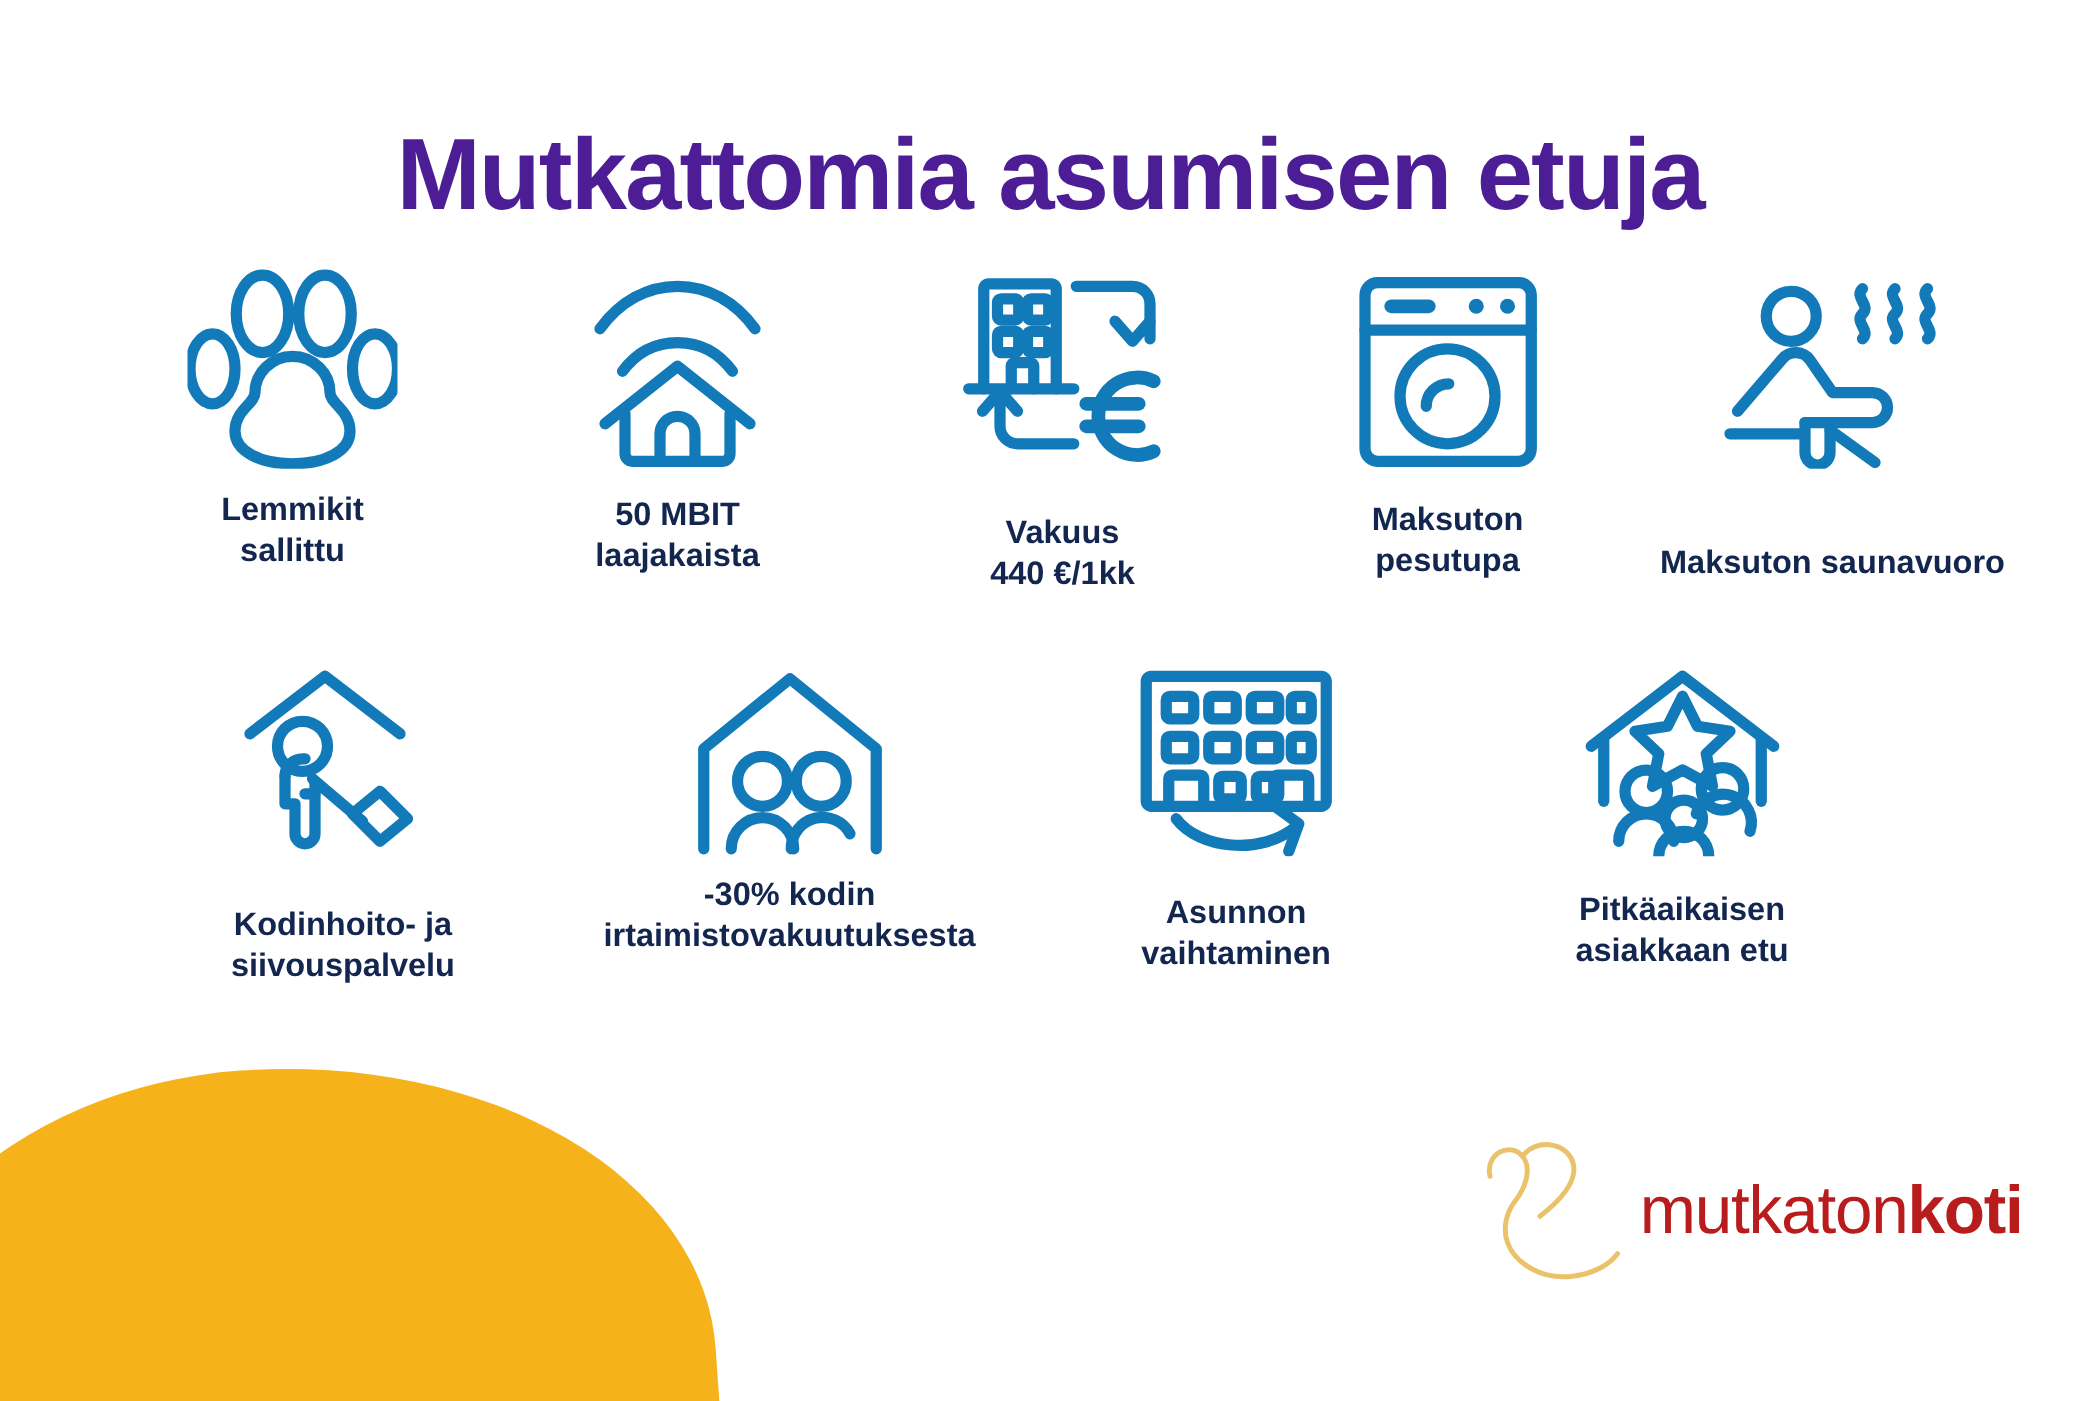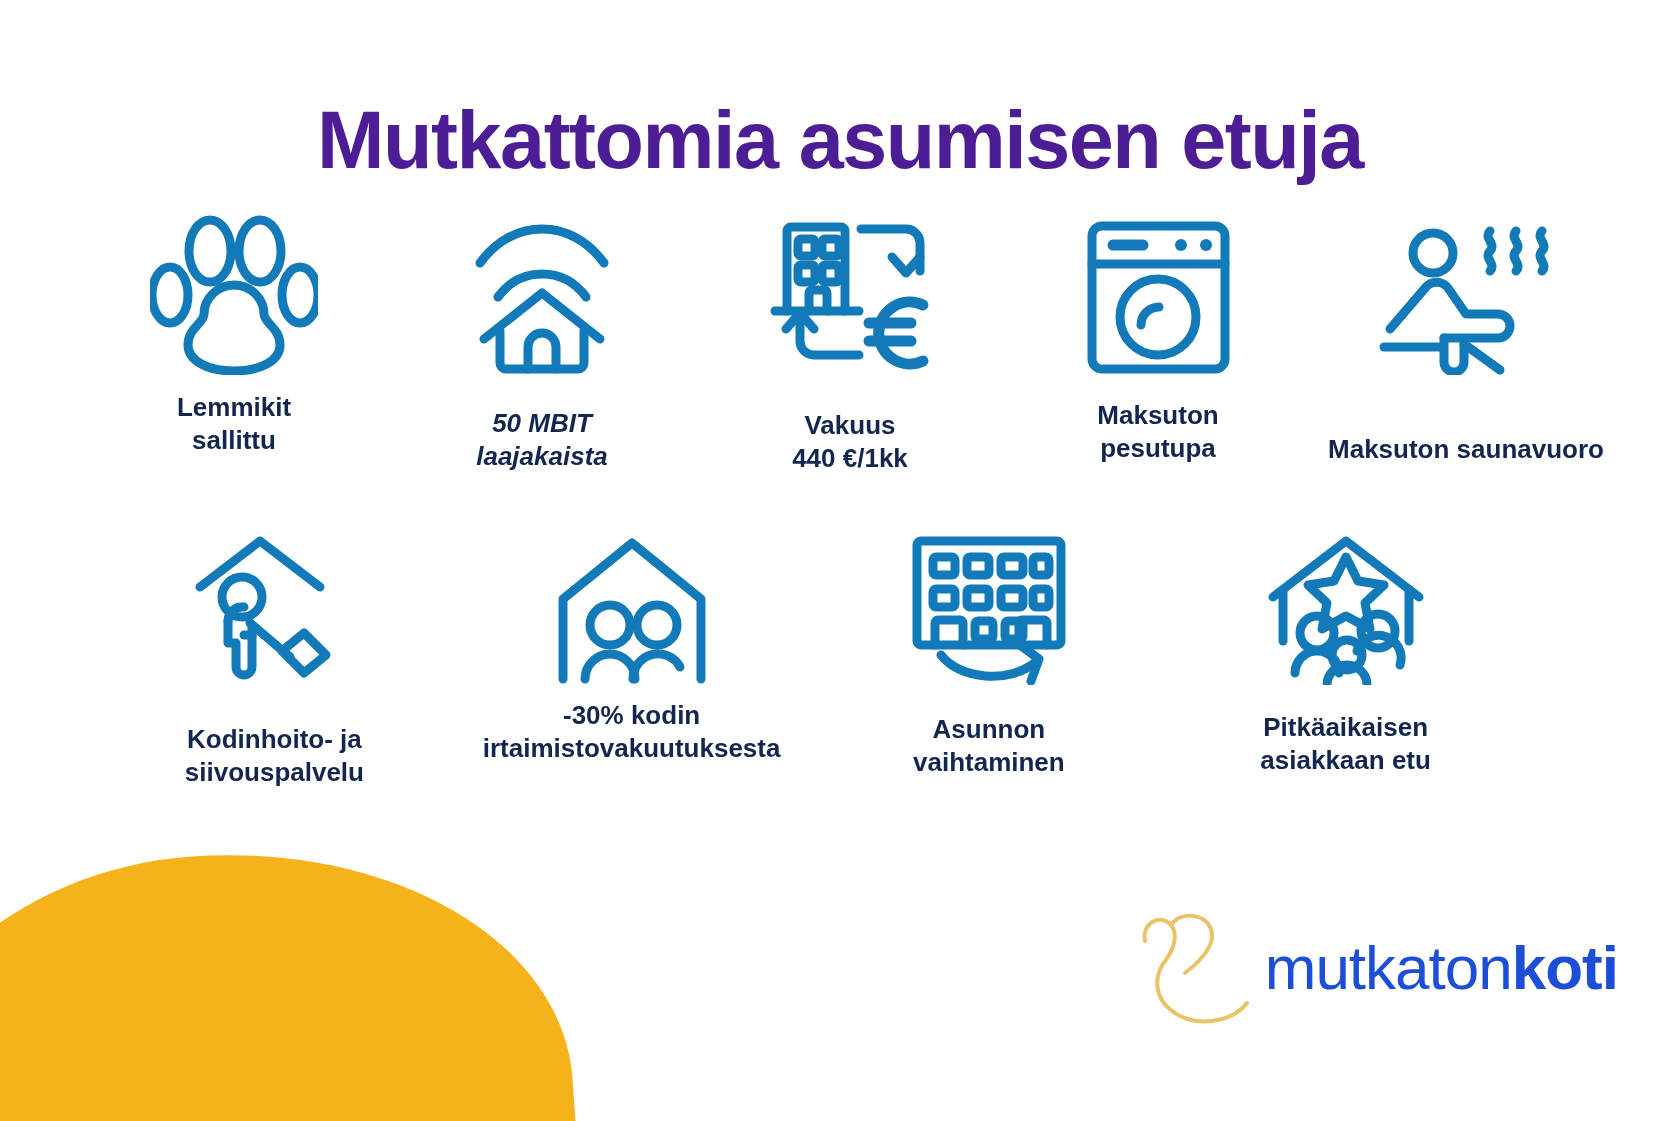--- a/index.html
+++ b/index.html
@@ -91,21 +91,21 @@
     font-weight: 700;
     line-height: 1.28;
     white-space: pre-line;
   }
 
   
   .b-pets   .icon-box { height: 170px; }
   .b-pets   .benefit-label { margin-top: 16px; }
 
   .b-net    .icon-box { height: 170px; }
-  .b-net    .benefit-label { margin-top: 32px; font-style: italic; }
+  .b-net    .benefit-label { margin-top: 20px; }
 
   .b-deposit .icon-box { height: 170px; }
   .b-deposit .benefit-label { margin-top: 34px; }
 
   .b-sauna  .icon-box { height: 170px; }
   .b-sauna  .benefit-label { margin-top: 58px; }
 
   .b-laundry .icon-box { height: 170px; }
   .b-laundry .benefit-label { margin-top: 24px; }
 
@@ -125,22 +125,22 @@
   .logo {
     position: absolute;
     right: 62px;
     bottom: 88px;
     display: flex;
     align-items: center;
     gap: 16px;
   }
   .logo-mark { display: block; }
   .logo-text {
-    color: #1d4ed8;
-    font-size: 62px;
+    color: #b91c1c;
+    font-size: 54px;
     line-height: 1;
     letter-spacing: -1px;
     white-space: nowrap;
   }
   .logo-text .light { font-weight: 400; }
   .logo-text .bold  { font-weight: 700; }
 
   svg { display: block; }
 </style>
 </head>

